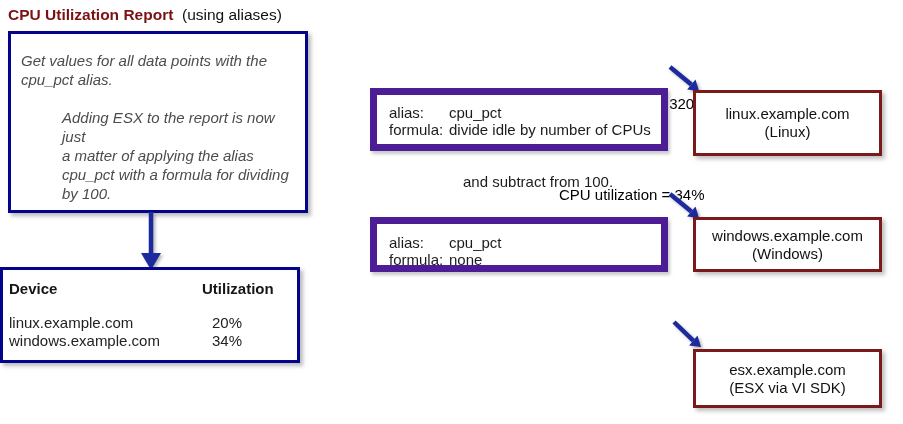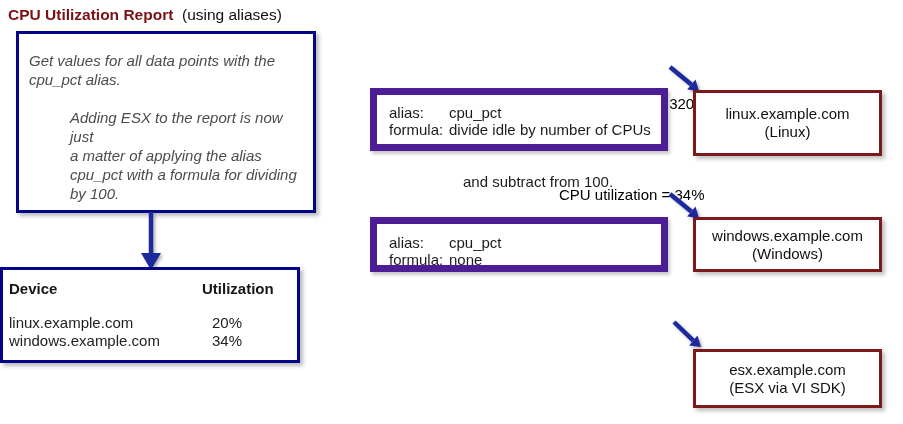--- a/index.html
+++ b/index.html
@@ -10,21 +10,21 @@
   .abs{position:absolute;}
   
   #title-line{left:8px;top:6px;font-size:15.5px;white-space:nowrap;}
   #title-line .t{font-weight:bold;color:#7b1113;}
   #title-line .s{color:#111111;font-weight:normal;}
   
   .navy-box{
     border:3px solid #04048a;background:#ffffff;box-sizing:border-box;
     box-shadow:3px 3px 4px rgba(130,130,130,0.55);
   }
-  #note-box{left:16px;top:31px;width:300px;height:182px;padding:17px 10px 0 10px;
+  #note-box{left:8px;top:31px;width:300px;height:182px;padding:17px 10px 0 10px;
     font-size:15px;line-height:19px;font-style:italic;color:#4c4c4c;}
   .pre{white-space:pre-line;}
   #note-p2{margin-top:19px;margin-left:41px;}
   
   #report-box{left:0;top:267px;width:300px;height:96px;padding:10px 6px 0 6px;}
   #report-grid{display:grid;grid-template-columns:176px 1fr;font-size:15px;line-height:18px;}
   #report-grid .hdr{font-weight:bold;color:#161616;}
   #report-grid .spacer{grid-column:1 / span 2;height:16px;}
   #report-grid .val{padding-left:27px;}
   #report-grid .cell{color:#222222;}

